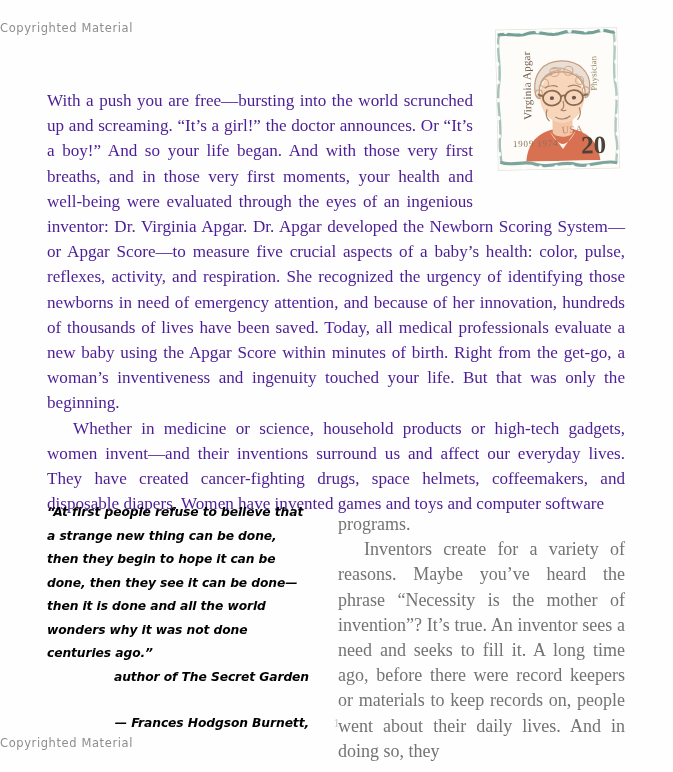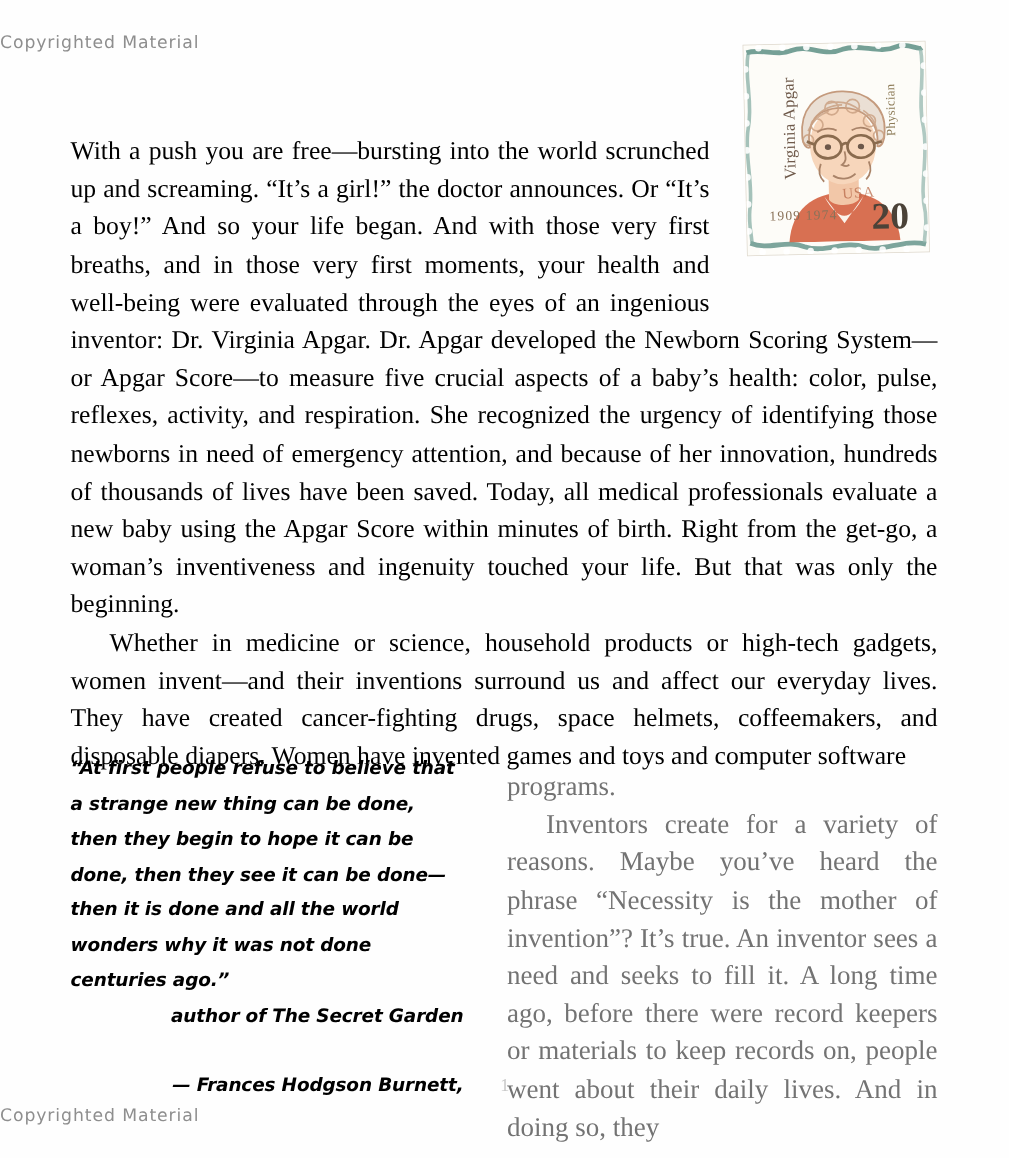--- a/index.html
+++ b/index.html
@@ -152,21 +152,21 @@
 
   
   .body-text {
     position: absolute;
     left: 47px;
     top: 88px;
     width: 578px;
     font-family: "Liberation Serif", serif;
     font-size: 17.1px;
     line-height: 25.2px;
-    color: #000000;
+    color: #4c1d95;
     text-align: justify;
     text-justify: inter-word;
   }
   .body-text p { margin: 0; }
   .p-indent { text-indent: 26px; }
 
   
   .stamp-float {
     float: right;
     width: 152px;

